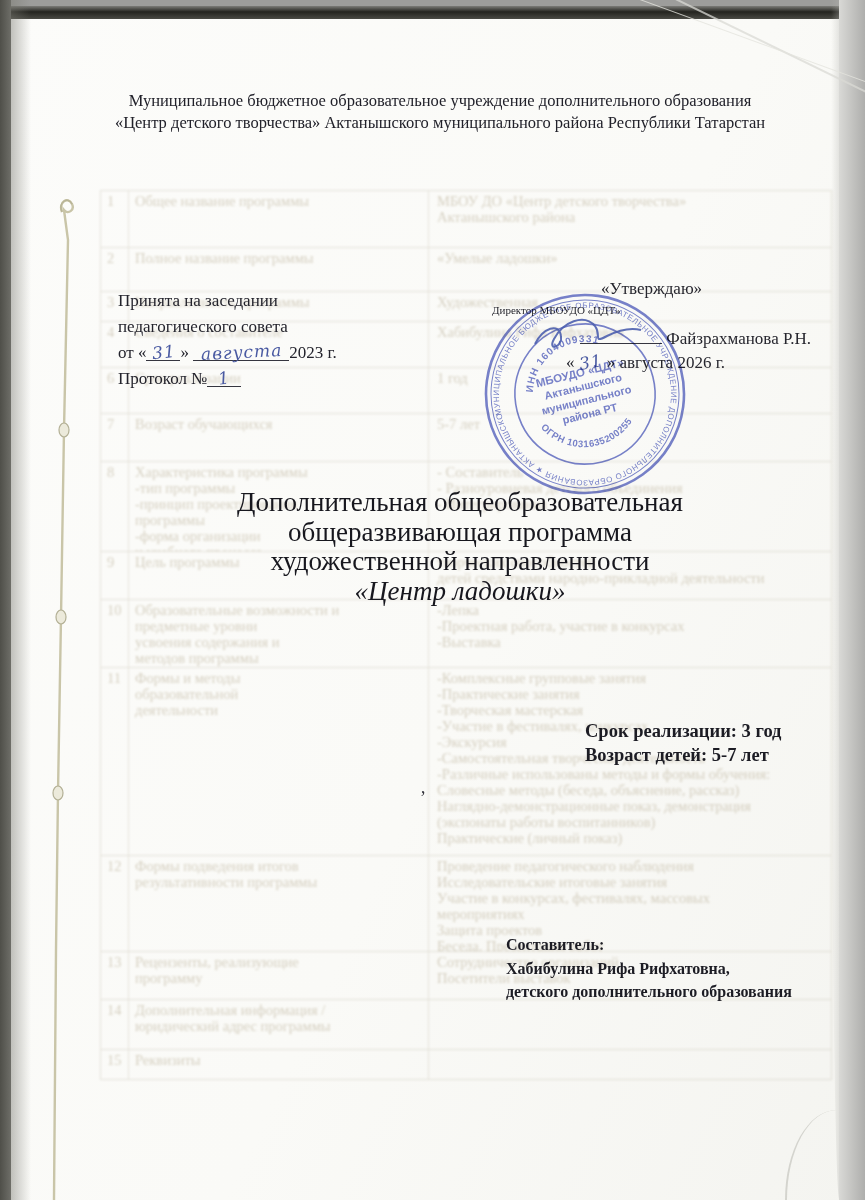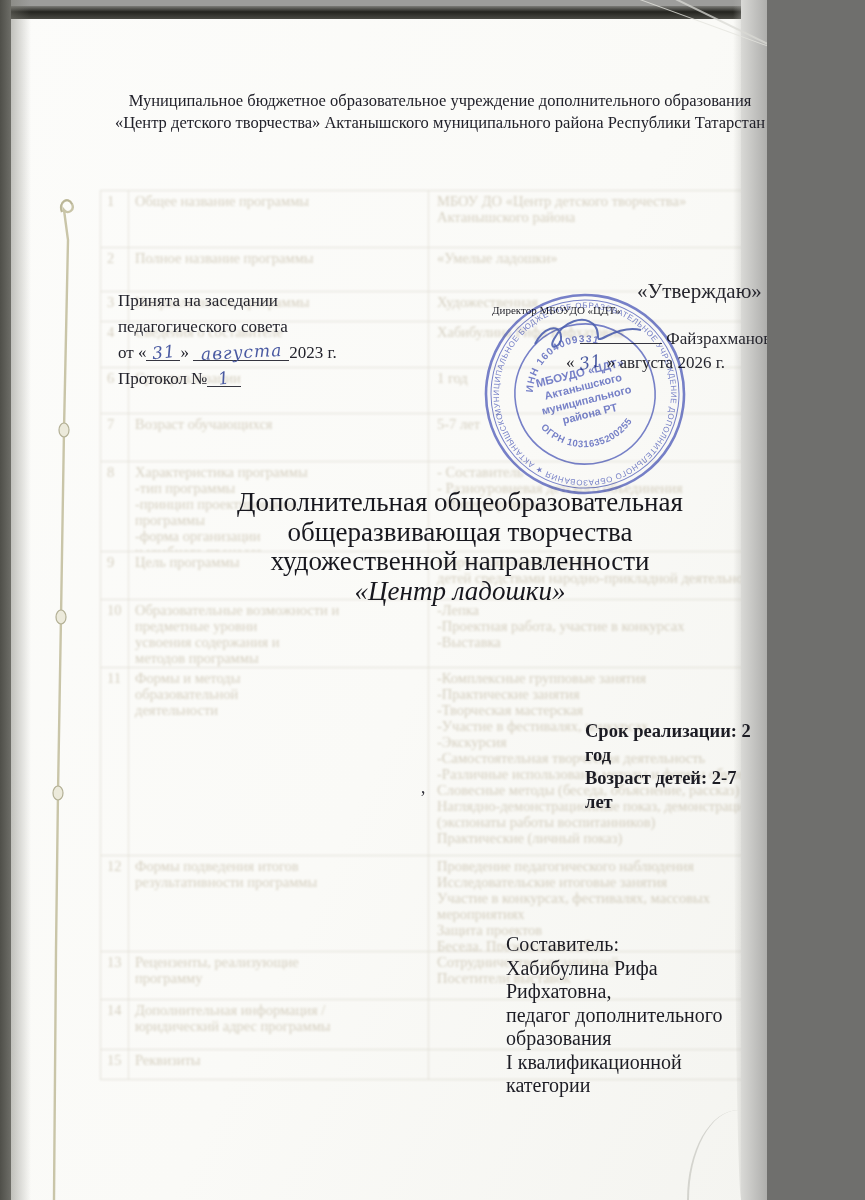--- a/index.html
+++ b/index.html
@@ -1,16 +1,16 @@
 <!DOCTYPE html>
 <html><head>
 <meta charset="utf-8">
 <style>
   html,body{margin:0;padding:0;background:#6f6f6d;}
-  .scan{position:relative;width:767px;height:1200px;overflow:hidden;
+  .scan{position:relative;width:865px;height:1200px;overflow:hidden;
         background:linear-gradient(115deg,#fcfcfa 0%,#fafaf7 55%,#f4f4f0 100%);
         font-family:"Liberation Serif",serif;color:#26262e;}
   
   .edge-top-light{position:absolute;left:0;top:0;width:100%;height:6px;background:#9d9d9b;}
   .edge-top-dark{position:absolute;left:0;top:6px;width:100%;height:13px;
         background:linear-gradient(#7c7c78 0%,#24241f 45%,#4a4a44 100%);}
   .edge-left{position:absolute;left:0;top:0;width:11px;height:100%;
         background:linear-gradient(to right,#4f4f49,#6e6e68);}
   .edge-left-fade{position:absolute;left:11px;top:0;width:20px;height:100%;
         background:linear-gradient(to right,rgba(120,120,112,.45),rgba(250,250,247,0));}
@@ -44,30 +44,30 @@
 
   
   .hdr{position:absolute;left:60px;top:90px;width:760px;text-align:center;
         font-size:16.5px;line-height:22px;color:#21212a;}
   .blk{position:absolute;font-size:17px;line-height:26px;color:#23232c;}
   .accepted{left:118px;top:288px;}
   .line{white-space:nowrap;}
   .hw{font-family:"DejaVu Serif",serif;font-style:italic;color:#4a5aa2;font-size:17px;
         letter-spacing:1px;display:inline-block;}
   .u{display:inline-block;border-bottom:1.2px solid #35353f;text-align:center;line-height:14px;}
-  .approve-l1{position:absolute;left:601px;top:279px;font-size:21px;margin-left:36px;}
+  .approve-l1{position:absolute;left:601px;top:279px;font-size:17px;}
   .approve-l2{position:absolute;left:492px;top:304px;font-size:11px;}
   .approve-l3{position:absolute;left:580px;top:327px;font-size:17px;white-space:nowrap;}
   .approve-l4{position:absolute;left:566px;top:352px;font-size:17px;white-space:nowrap;}
   .title{position:absolute;left:90px;top:488px;width:740px;text-align:center;
         font-weight:normal;font-size:27px;line-height:29.5px;color:#17171e;}
   .title .it{font-style:italic;}
   .meta{position:absolute;left:585px;top:720px;font-weight:bold;font-size:18.5px;
         line-height:23.5px;color:#1c1c24;}
-  .author{position:absolute;left:506px;top:933px;font-weight:normal;font-size:20px;
+  .author{position:absolute;left:506px;top:933px;font-weight:bold;font-size:16px;
         line-height:23.5px;color:#1c1c24;}
   .footer{position:absolute;left:90px;top:1108px;width:740px;text-align:center;
         font-weight:bold;font-size:24px;color:#1b1b23;}
   .ink-dot{position:absolute;left:420px;top:788px;font-size:18px;color:#33333b;}
 
   
   .stamp{position:absolute;left:468px;top:277px;width:234px;height:234px;
         transform:rotate(-14deg);opacity:.82;mix-blend-mode:multiply;}
   .stamp text{font-family:"Liberation Sans",sans-serif;fill:#5b68c4;}
   .sig-svg{position:absolute;left:495px;top:300px;pointer-events:none;}
@@ -304,33 +304,32 @@
     <text x="117" y="127" font-size="11" font-weight="bold" text-anchor="middle">муниципального</text>
     <text x="117" y="141" font-size="11" font-weight="bold" text-anchor="middle">района РТ</text>
   </svg>
 
   <svg class="sig-svg" width="220" height="70">
     <path d="M40,44 c8,-16 24,-22 26,-8 c2,11 -14,16 -7,3 c9,-17 30,-26 41,-13 c7,9 -3,18 12,10 c10,-5 22,-9 34,-6" fill="none" stroke="#4d5fae" stroke-width="2" opacity="0.9"></path>
   </svg>
 
   <div class="title">
     <div>Дополнительная общеобразовательная</div>
-    <div>общеразвивающая творчества</div>
+    <div>общеразвивающая программа</div>
     <div>художественной направленности</div>
     <div class="it">«Центр ладошки»</div>
   </div>
 
   <div class="ink-dot">’</div>
 
   <div class="meta">
-    <div>Срок реализации: 2 год</div>
-    <div>Возраст детей: 2-7 лет</div>
+    <div>Срок реализации: 3 год</div>
+    <div>Возраст детей: 5-7 лет</div>
   </div>
 
   <div class="author">
     <div>Составитель:</div>
     <div>Хабибулина Рифа Рифхатовна,</div>
-    <div>педагог дополнительного образования</div>
-    <div>I квалификационной категории</div>
+    <div>детского дополнительного образования</div>
   </div>
 
 
 </div>
 
 </body></html>

